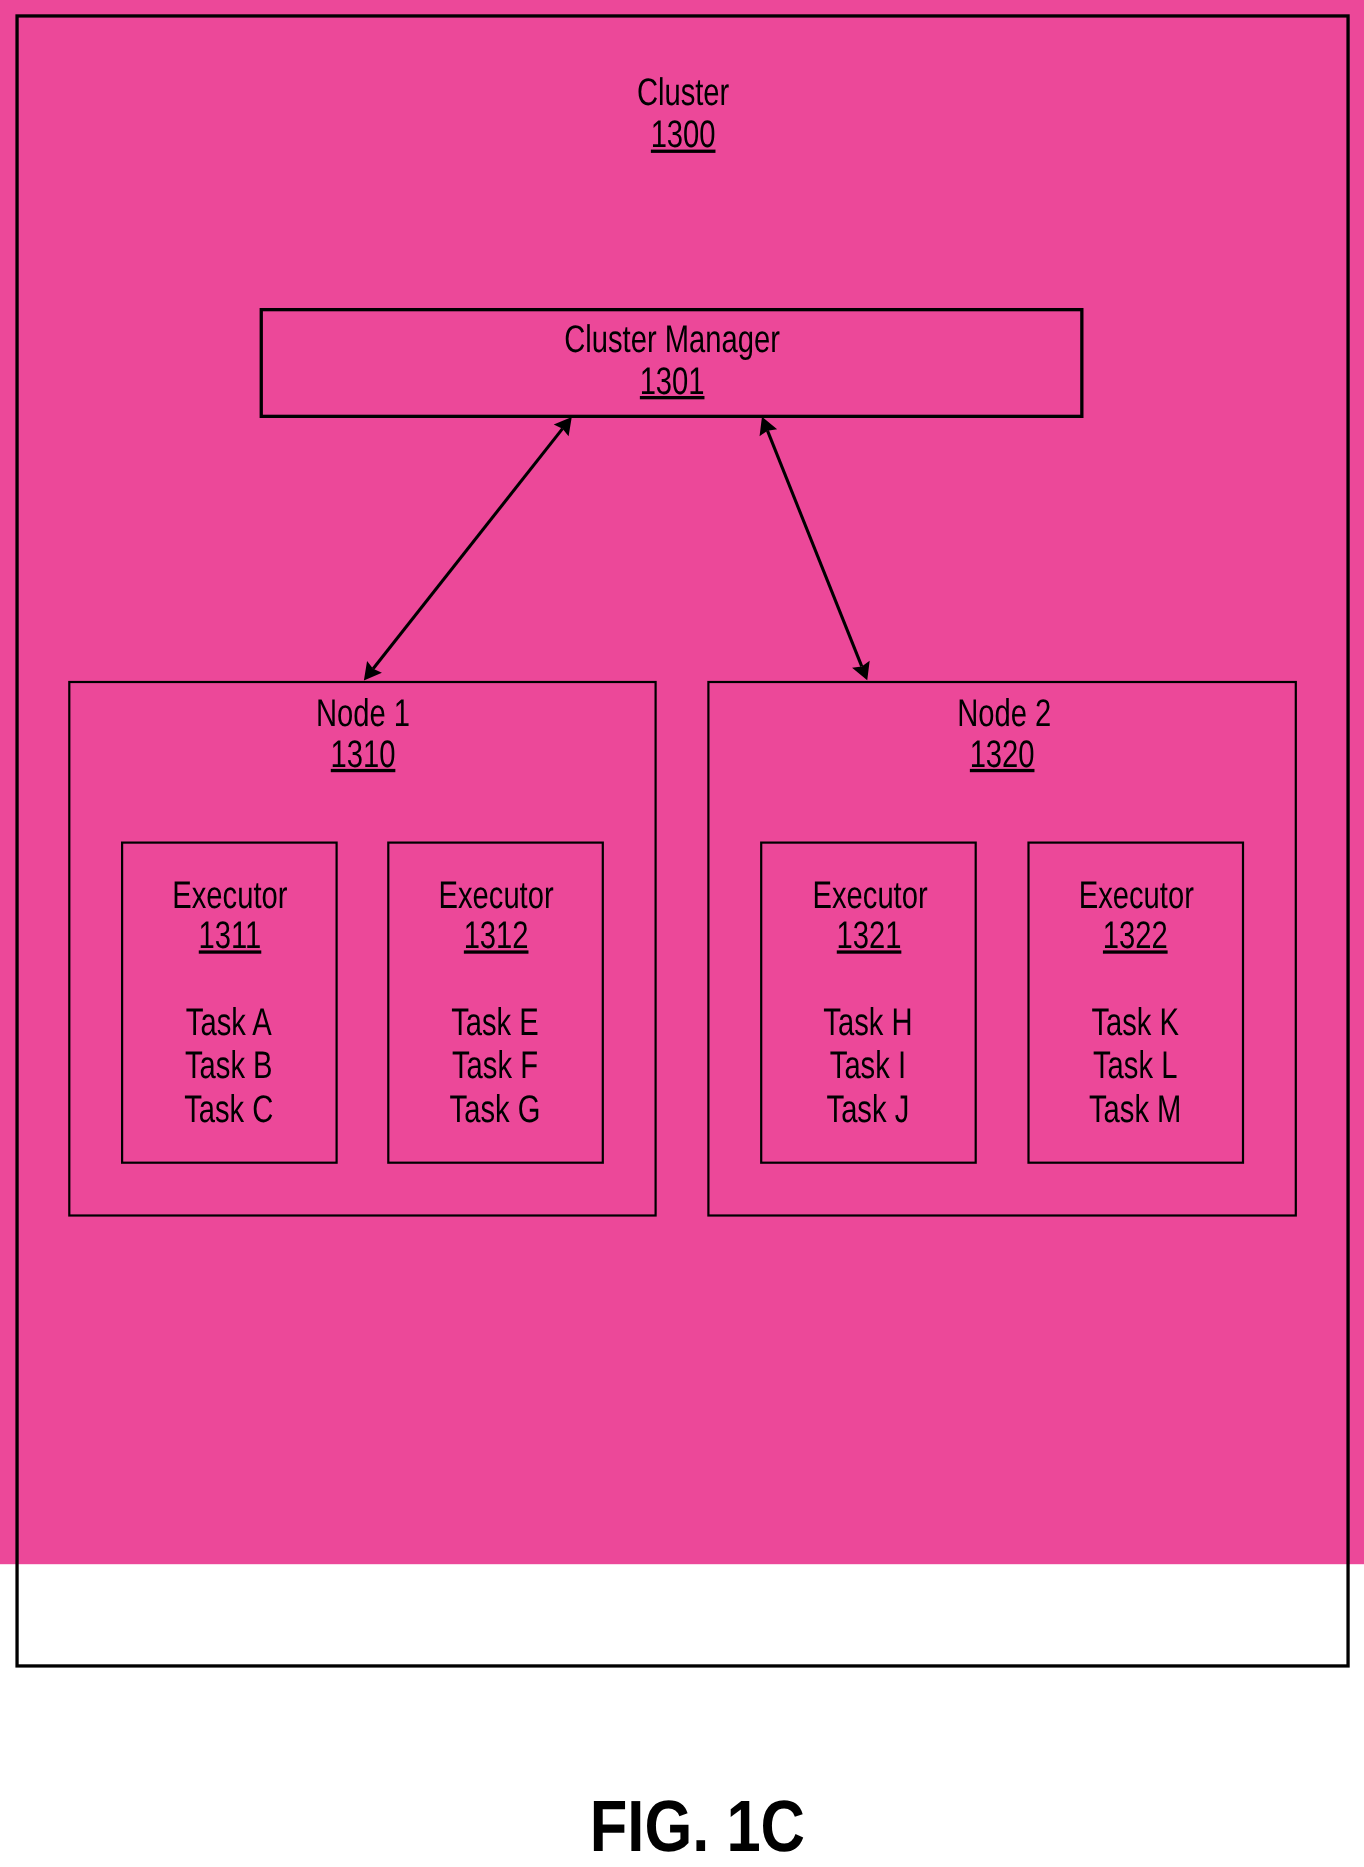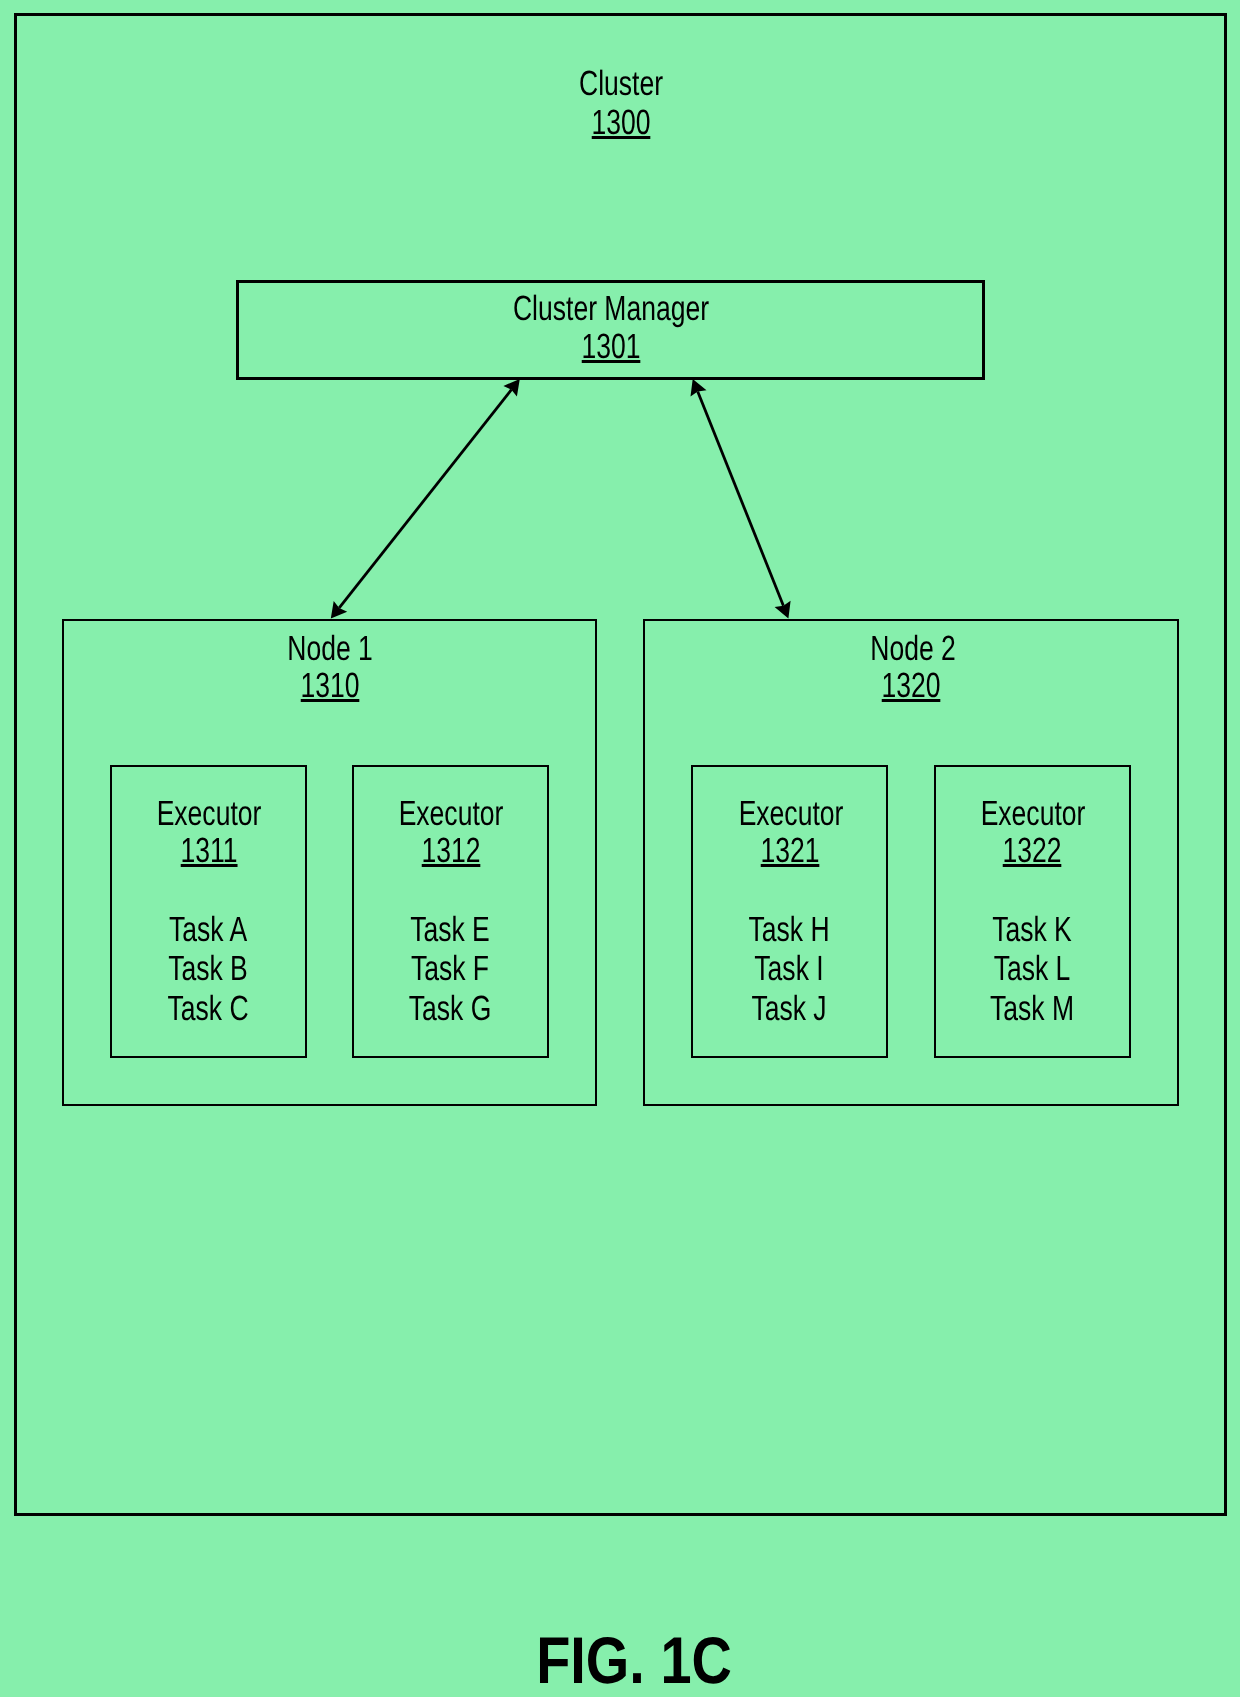--- a/index.html
+++ b/index.html
@@ -15,22 +15,22 @@
     overflow: hidden;
     font-family: "Liberation Sans", sans-serif;
     color: #000000;
     -webkit-font-smoothing: antialiased;
     text-rendering: geometricPrecision;
   }
   .sheet {
     position: absolute;
     left: 0; top: 0;
     width: 1240px;
-    height: 1697px;
-    background: #86efac;
+    height: 1422px;
+    background: #ec4899;
   }
   
   .outer-frame {
     position: absolute;
     left: 14px;
     top: 13px;
     width: 1213px;
     height: 1503px;
     border: 3px solid #000;
     box-sizing: border-box;

